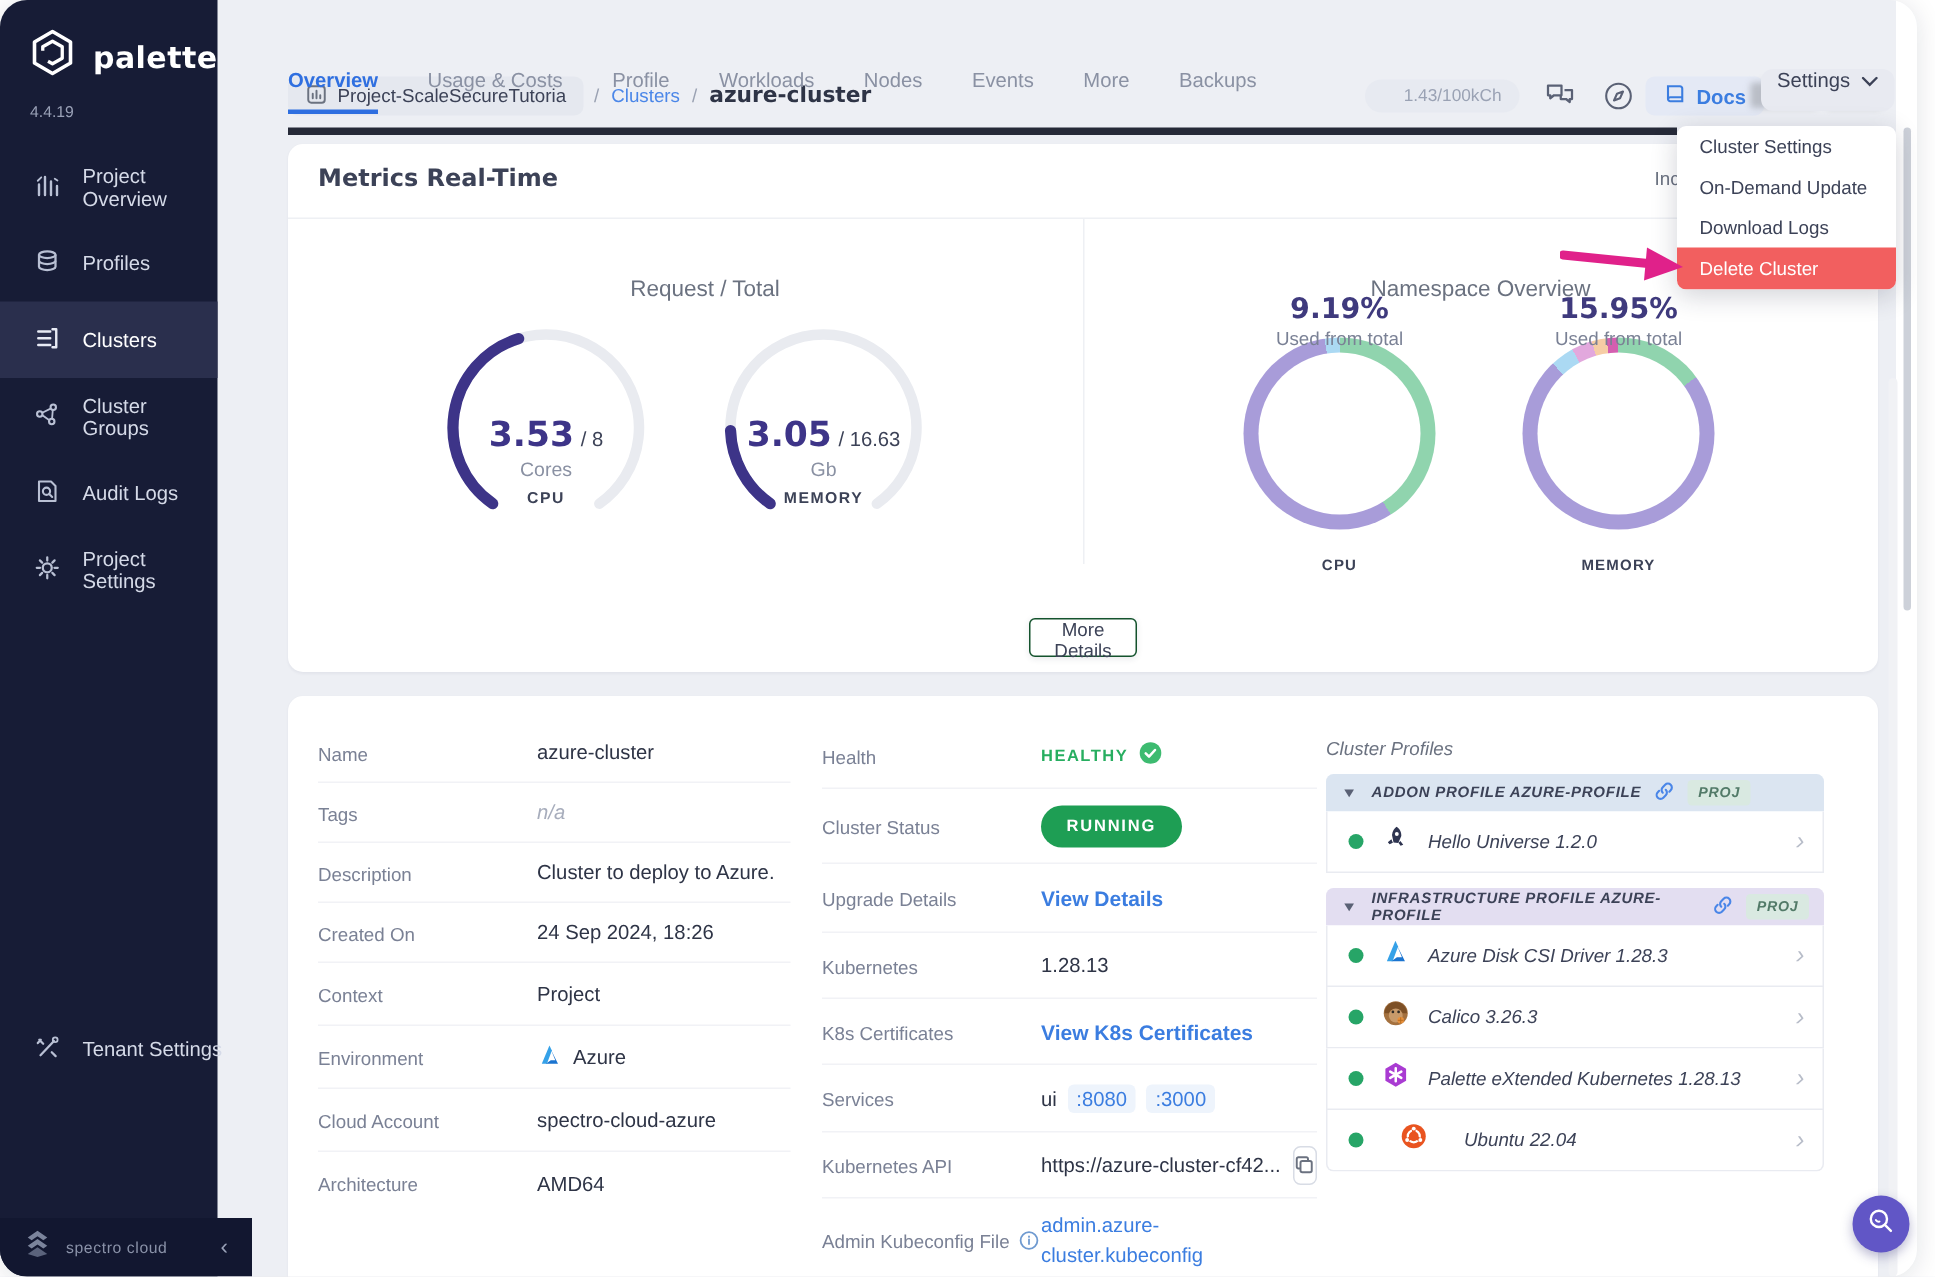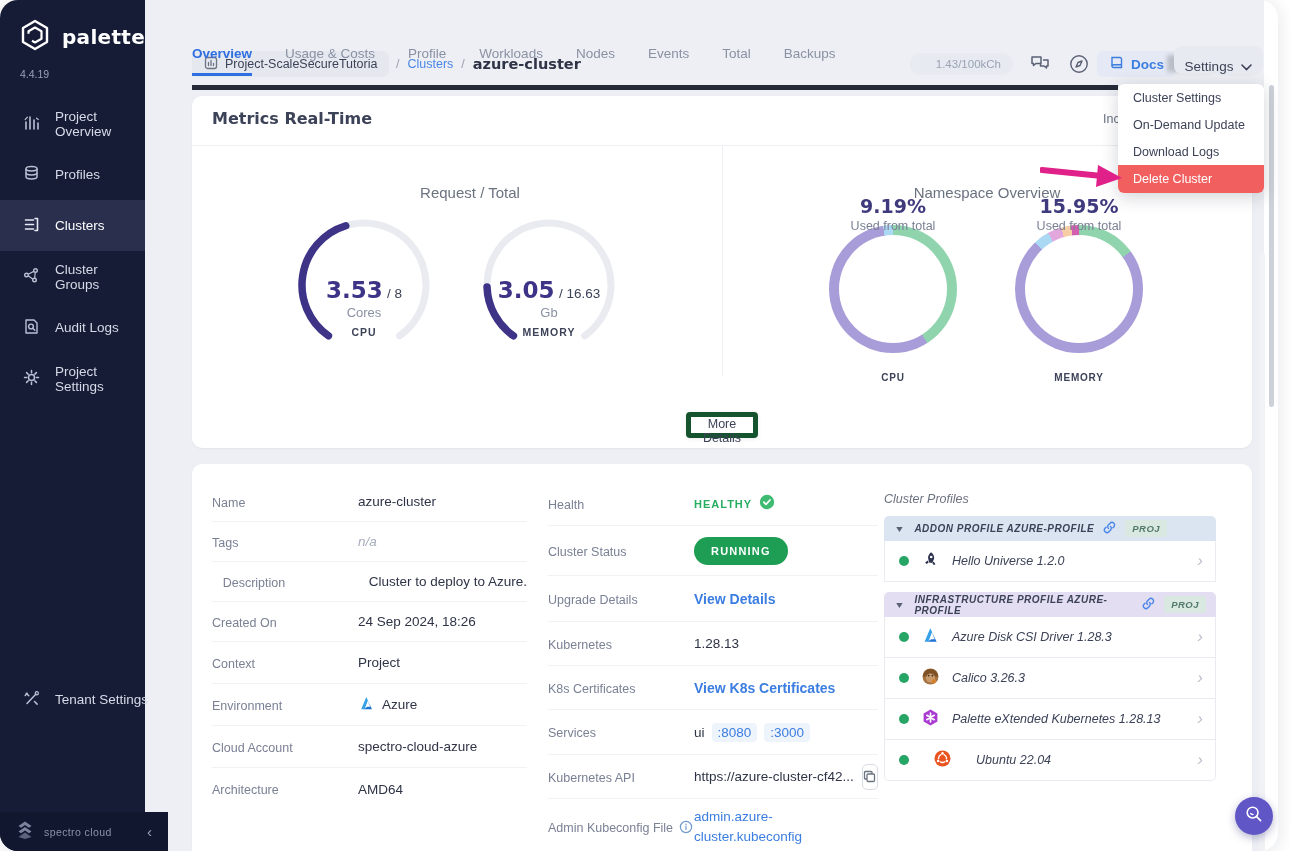--- a/index.html
+++ b/index.html
@@ -41,21 +41,21 @@
   .hd-icon { position:absolute; top:7px; cursor:pointer; }
   .docs-pill { position:absolute; left:929px; top:6px; height:26px; background:#e4e9f5; border-radius:6px;
     display:flex; align-items:center; gap:7px; padding:0 12px; color:#3b7de0; font-size:13.5px; font-weight:bold; cursor:pointer; }
   .redact { position:absolute; top:10px; height:17px; background:#b9bdc6; filter:blur(2px); border-radius:2px; }
 
   .tabs-row { position:absolute; left:192px; top:46px; display:flex; gap:33px; }
   .tab { font-size:13.5px; color:#8a91a3; padding-bottom:12px; cursor:pointer; white-space:nowrap; }
   .tab.active { color:#2f6fe0; font-weight:bold; border-bottom:3px solid #2f6fe0; }
   .settings-btn { position:absolute; left:1174px; top:46px; width:89px; height:28px; background:#e8eaf1;
     border:none; border-radius:8px; font-size:13.5px; color:#3c4257; font-family:inherit;
-    display:flex; align-items:flex-end; justify-content:center; gap:8px; cursor:pointer; }
+    display:flex; align-items:flex-start; justify-content:center; gap:8px; cursor:pointer; }
   .dark-line { position:absolute; left:192px; top:85px; width:926px; height:5px; background:#262a38; z-index:5; }
 
   
   .card { position:absolute; background:#fff; border-radius:10px; box-shadow:0 1px 2px rgba(40,45,70,.05); }
   .metrics-card { left:192px; top:96px; width:1060px; height:352px; }
   .metrics-title { position:absolute; left:20px; top:13px; font-size:16px; font-weight:bold; color:#3c4257;
     font-family:"DejaVu Sans", sans-serif; }
   .metrics-hint { position:absolute; left:911px; top:16px; font-size:12.5px; color:#6b7280; }
   .metrics-divider { position:absolute; left:0; top:49px; width:100%; height:1px; background:#eef0f4; }
   .v-divider { position:absolute; left:530px; top:50px; width:1px; height:230px; background:#eef0f4; }
@@ -66,21 +66,21 @@
   .g-total { font-size:13.5px; color:#3c4257; }
   .g-unit { font-size:13px; color:#8a91a3; margin-top:2px; }
   .g-metric { font-size:10.5px; font-weight:bold; color:#3c4257; letter-spacing:1px; margin-top:6px; }
   .donut { position:absolute; width:128px; height:128px; border-radius:50%; }
   .donut-hole { position:absolute; left:10px; top:10px; width:108px; height:108px; border-radius:50%; background:#fff;
     display:flex; flex-direction:column; align-items:center; justify-content:center; }
   .d-pct { font-family:"DejaVu Sans", sans-serif; font-size:19px; font-weight:bold; color:#3f3a7d; }
   .d-label { font-size:12.5px; color:#6b7280; margin-top:2px; }
   .d-metric { font-size:10px; font-weight:bold; color:#3c4257; letter-spacing:.8px; margin-top:7px; }
   .more-btn { position:absolute; left:494px; top:316px; width:72px; height:26px; background:#fff;
-    border:5px solid #14532d; box-shadow:0 1px 4px rgba(40,45,70,.10); border-radius:4px;
+    border:1px solid #14532d; box-shadow:0 1px 4px rgba(40,45,70,.10); border-radius:4px;
     font-size:12.5px; color:#3c4257; font-family:inherit; cursor:pointer; }
 
   
   .details-card { left:192px; top:464px; width:1060px; height:420px; }
   .col-left { position:absolute; left:20px; top:18px; width:315px; }
   .col-mid { position:absolute; left:356px; top:18px; width:330px; }
   .d-row { display:flex; align-items:center; border-bottom:1px solid #f1f2f6; }
   .d-row:last-child { border-bottom:none; }
   .d-label { flex:0 0 146px; font-size:12.5px; color:#7a8195; }
   .d-value { font-size:13.5px; color:#2e3446; display:flex; align-items:center; gap:7px; }
@@ -253,21 +253,21 @@
     <div class="redact" style="left:1050px; width:36px;"></div>
   </div>
 
   <div class="tabs-row">
     <span class="tab active">Overview</span>
     <span class="tab">Usage &amp; Costs</span>
     <span class="tab">Profile</span>
     <span class="tab">Workloads</span>
     <span class="tab">Nodes</span>
     <span class="tab">Events</span>
-    <span class="tab">Total</span>
+    <span class="tab">More</span>
     <span class="tab">Backups</span>
   </div>
   <button class="settings-btn">
     <span>Settings</span>
     <span><svg width="11" height="7" viewBox="0 0 11 7" fill="none" stroke="#3c4257" stroke-width="1.6" stroke-linecap="round">
           <path d="M1 1l4.5 4.5L10 1"></path>
         </svg></span>
   </button>
 
   <div class="dark-line"></div>
@@ -330,21 +330,21 @@
 
     <div class="col-left">
       <div class="d-row" style="height:40px;">
         <span class="d-label">Name</span>
         <span class="d-value">azure-cluster</span>
       </div>
       <div class="d-row" style="height:40px;">
         <span class="d-label">Tags</span>
         <span class="d-value muted">n/a</span>
       </div>
-      <div class="d-row" style="height:40px;justify-content:flex-end;">
+      <div class="d-row" style="height:40px;">
         <span class="d-label">Description</span>
         <span class="d-value">Cluster to deploy to Azure.</span>
       </div>
       <div class="d-row" style="height:40px;">
         <span class="d-label">Created On</span>
         <span class="d-value">24 Sep 2024, 18:26</span>
       </div>
       <div class="d-row" style="height:42px;">
         <span class="d-label">Context</span>
         <span class="d-value">Project</span>

